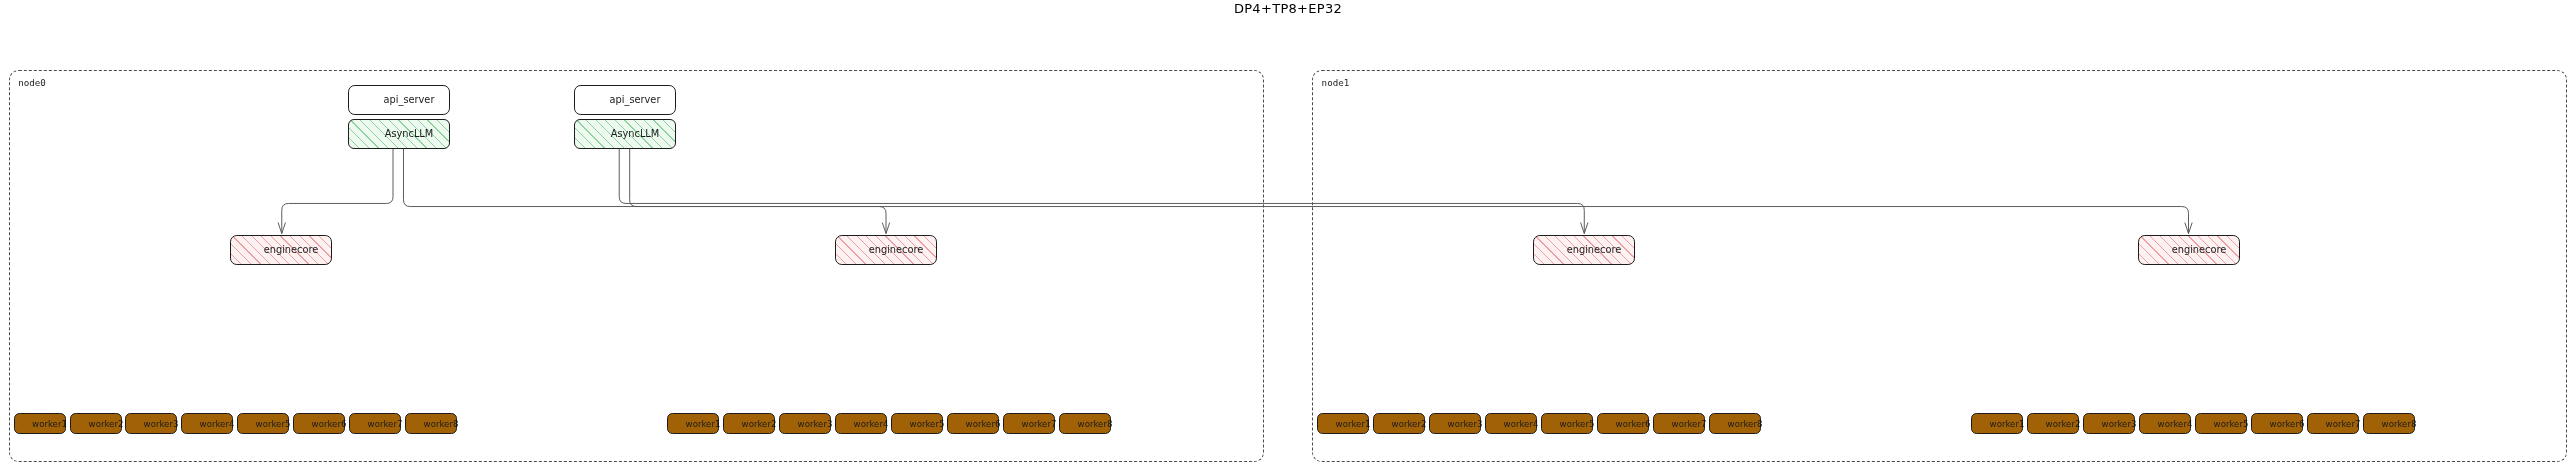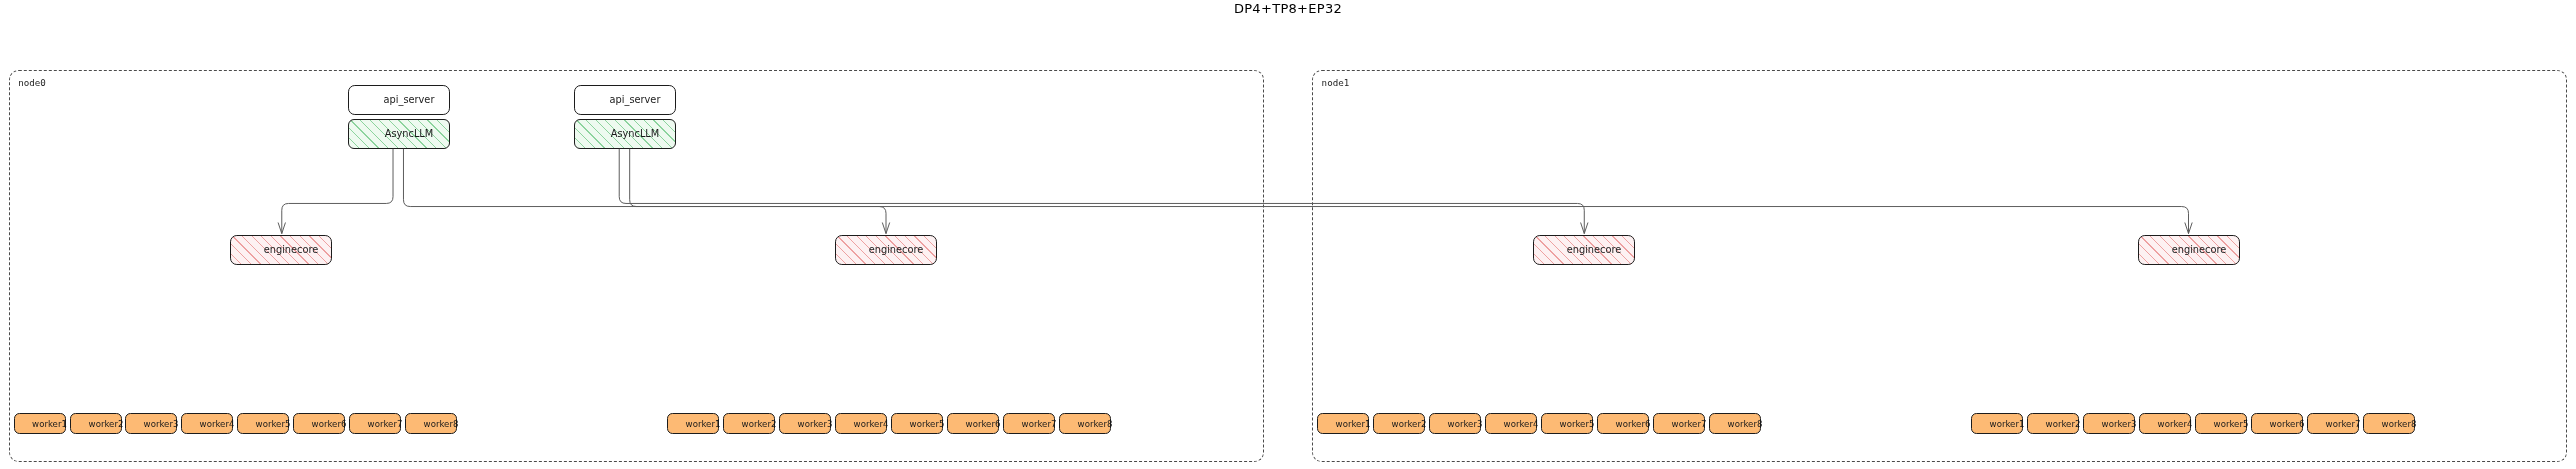--- a/index.html
+++ b/index.html
@@ -111,21 +111,21 @@
       rgba(225, 95, 95, 0.55) 0.9px,
       rgba(0, 0, 0, 0) 0.9px,
       rgba(0, 0, 0, 0) 6.8px
     );
   }
 
   
   .node.worker {
     font-size: 8.6px;
     border-radius: 5.5px;
-    background: #fdba74;
+    background: #a16207;
   }
 
   
   #edge-layer {
     position: absolute;
     left: 0;
     top: 0;
     width: 2576px;
     height: 469px;
     pointer-events: none;

